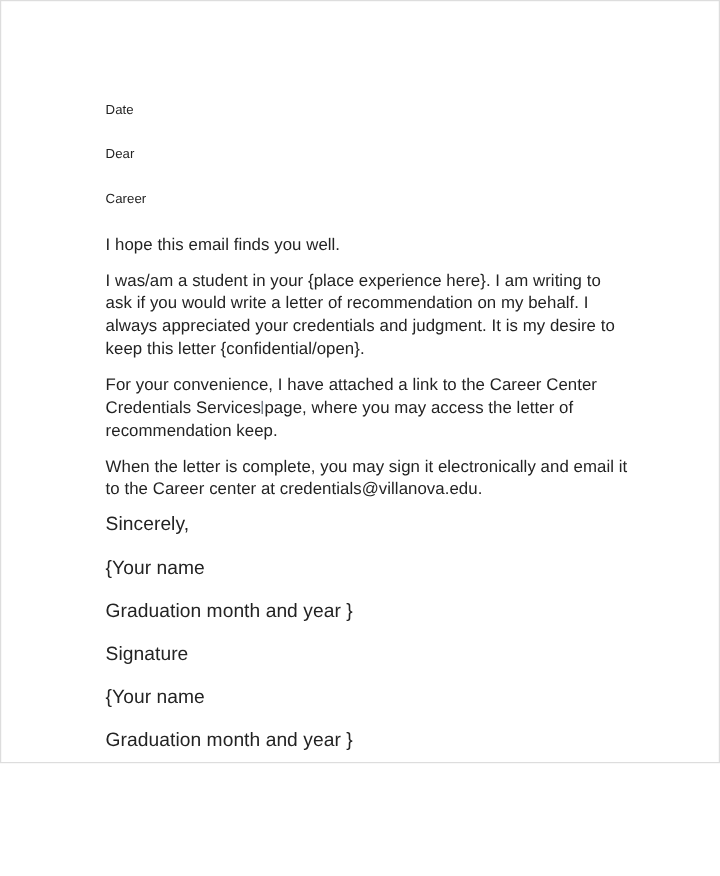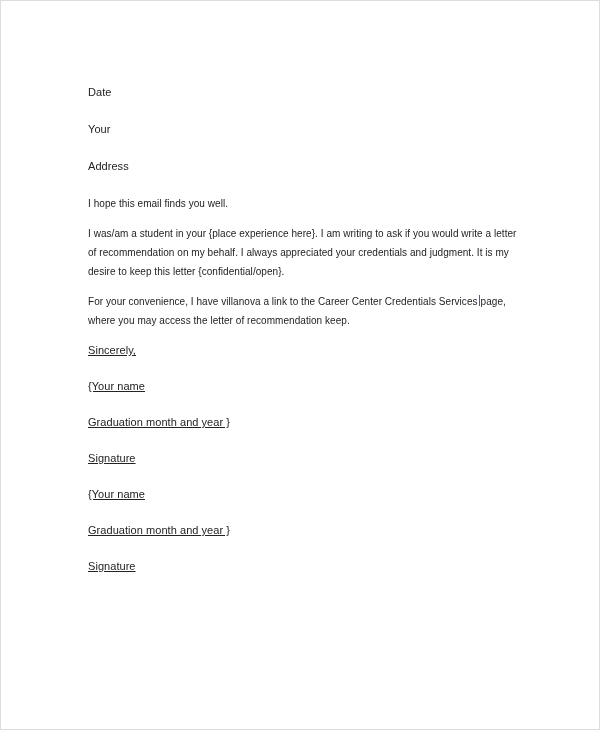--- a/index.html
+++ b/index.html
@@ -9,21 +9,21 @@
   }
   body {
     width: 600px;
     height: 730px;
     font-family: "Liberation Sans", sans-serif;
   }
   .page {
     position: relative;
     box-sizing: border-box;
     width: 600px;
-    height: 730px;
+    height: 636px;
     background: #ffffff;
     border: 1px solid #dddddd;
     overflow: hidden;
   }
   .letter {
     position: absolute;
     left: 87px;
     top: 82px;
     width: 436px;
   }
@@ -31,68 +31,68 @@
     font-size: 11px;
     line-height: 19px;
     color: #232323;
     margin: 0 0 18px 0;
     letter-spacing: 0.05px;
   }
   .heading-line {
     margin-bottom: 18px;
   }
   .para {
-    font-size: 10px;
+    font-size: 14px;
     line-height: 19px;
     color: #232323;
     margin: 0 0 11px 0;
     text-align: left;
     letter-spacing: 0.05px;
   }
   .gap-before-closing {
     margin-top: 34px;
   }
   .gap-before-second-block {
     margin-top: 27px;
   }
   .sig-line {
-    font-size: 11px;
+    font-size: 16px;
     line-height: 19px;
     color: #232323;
     margin: 0 0 17px 0;
     letter-spacing: 0.05px;
-    text-decoration: underline;
   }
   .caret {
     display: inline-block;
     width: 1px;
     height: 11px;
     background: #555f6e;
     vertical-align: -1px;
     margin: 0 1px;
   }
 </style>
 </head>
 <body>
 
 <div class="page">
   <div class="letter">
 
     <div class="line heading-line">Date</div>
-    <div class="line heading-line">Your</div>
-    <div class="line heading-line">Address</div>
+    <div class="line heading-line">Dear</div>
+    <div class="line heading-line">Career</div>
 
     <p class="para">I hope this email finds you well.</p>
 
     <p class="para">I was/am a student in your {place experience here}. I am writing to ask if you would write a letter of recommendation on my behalf. I always appreciated your credentials and judgment. It is my desire to keep this letter {confidential/open}.</p>
 
     <p class="para">
-      <span>For your convenience, I have villanova a link to the Career Center Credentials Services</span><span class="caret"></span><span>page, where you may access the letter of recommendation keep.</span>
+      <span>For your convenience, I have attached a link to the Career Center Credentials Services</span><span class="caret"></span><span>page, where you may access the letter of recommendation keep.</span>
     </p>
 
+    <p class="para">When the letter is complete, you may sign it electronically and email it to the Career center at credentials@villanova.edu.</p>
 
     <div class="sig-line gap-before-closing">Sincerely,</div>
 
     <div class="sig-line">{Your name</div>
     <div class="sig-line">Graduation month and year }</div>
     <div class="sig-line">Signature</div>
 
     <div class="sig-line gap-before-second-block">{Your name</div>
     <div class="sig-line">Graduation month and year }</div>
     <div class="sig-line">Signature</div>

